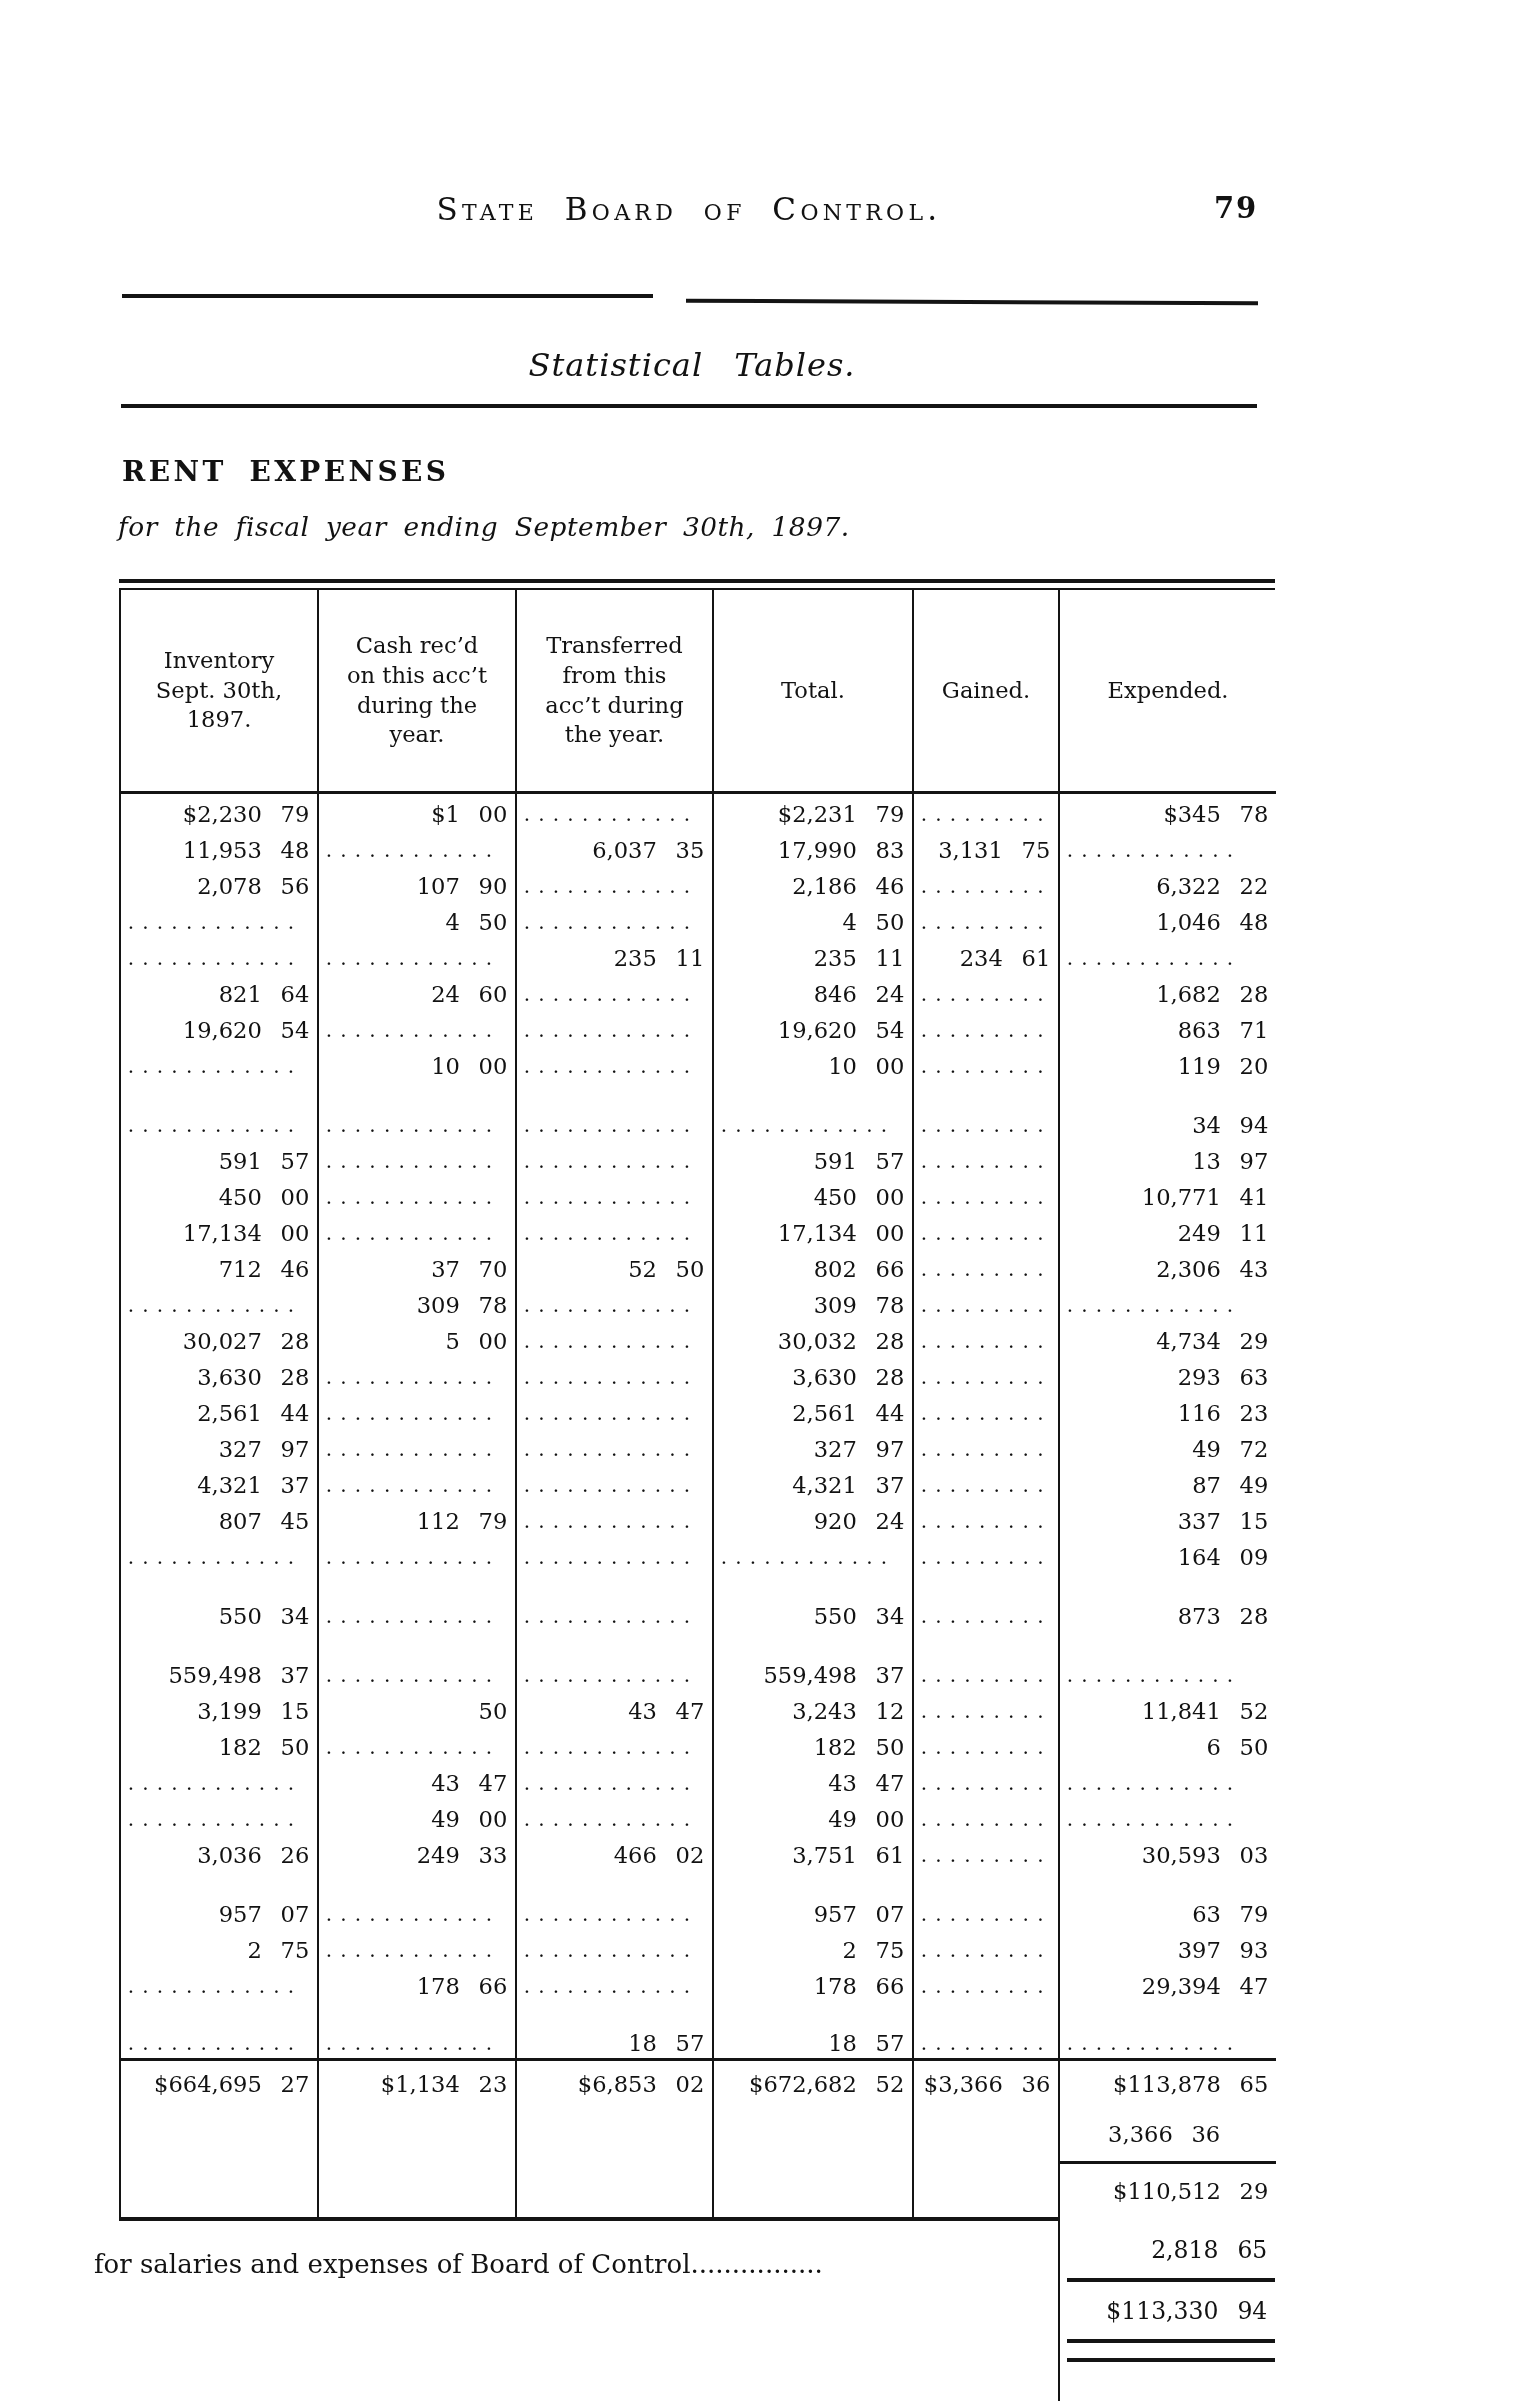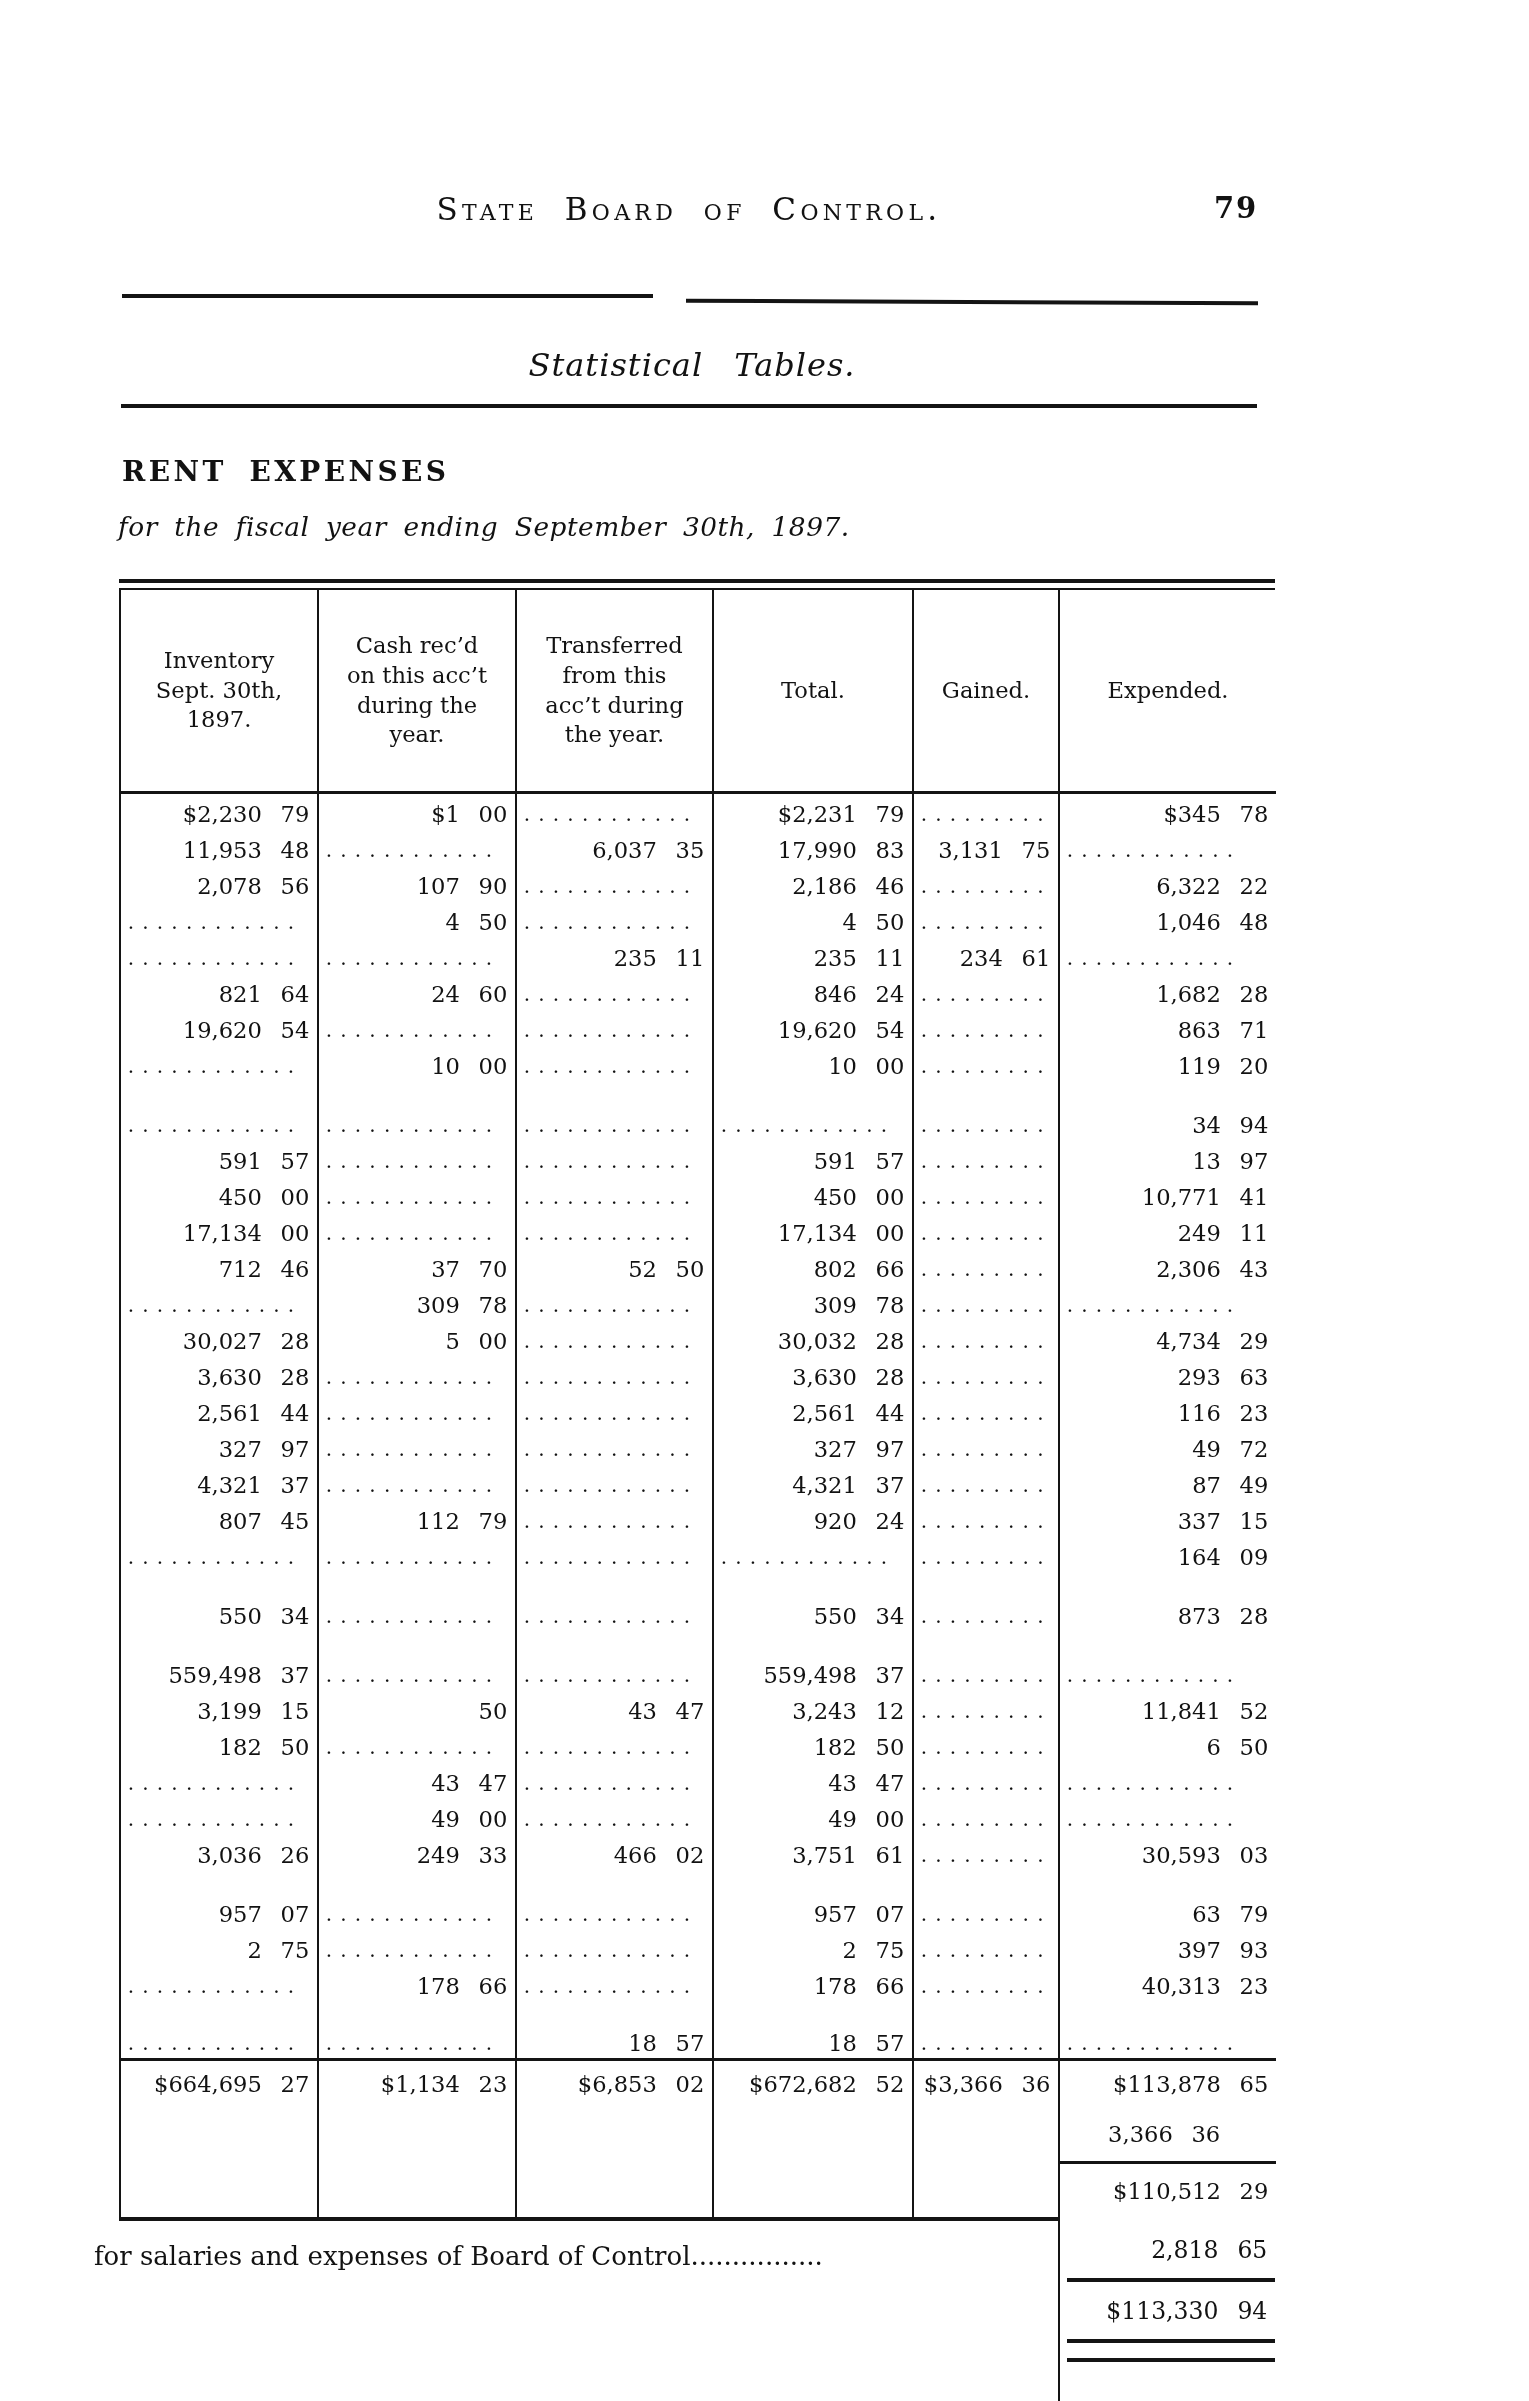--- a/index.html
+++ b/index.html
@@ -87,21 +87,21 @@
   }
   tr.carry-row td  { height:54px; vertical-align:middle; padding-bottom:0;text-align:center; }
   tr.net-row td    { height:57px; vertical-align:middle; padding-bottom:0; }
   tr.net-row td.ruled { border-top:3.8px solid #141414; }
   tr.net-row td:not(:last-child) { border-bottom:4.3px solid #141414; }
 
   
   .below-table { display:flex; width:1156px; }
   .bt-left  { width:939px; box-sizing:border-box; overflow:visible; }
   .salaries-line {
-    margin-left:-25px; padding-top:20px;
+    margin-left:-25px; padding-top:28px;
     font-size:26px; white-space:nowrap; overflow:hidden; width:965px;
   }
   .bt-right {
     width:217px; box-sizing:border-box;
     border-left:2.4px solid #141414;
     padding-bottom:43px;
   }
   .bt-value {
     font-size:23.5px; text-align:right;
     padding:14.4px 7.7px 14.4px 0; word-spacing:11.5px; white-space:nowrap;
@@ -432,21 +432,21 @@
             <td>2 75</td>
             <td class="dots">.........</td>
             <td>397 93</td>
           </tr>
           <tr>
             <td class="dots">............</td>
             <td>178 66</td>
             <td class="dots">............</td>
             <td>178 66</td>
             <td class="dots">.........</td>
-            <td>40,313 23</td>
+            <td>29,394 47</td>
           </tr>
           <tr class="gap-row">
             <td></td>
             <td></td>
             <td></td>
             <td></td>
             <td></td>
             <td></td>
           </tr>
           <tr>

